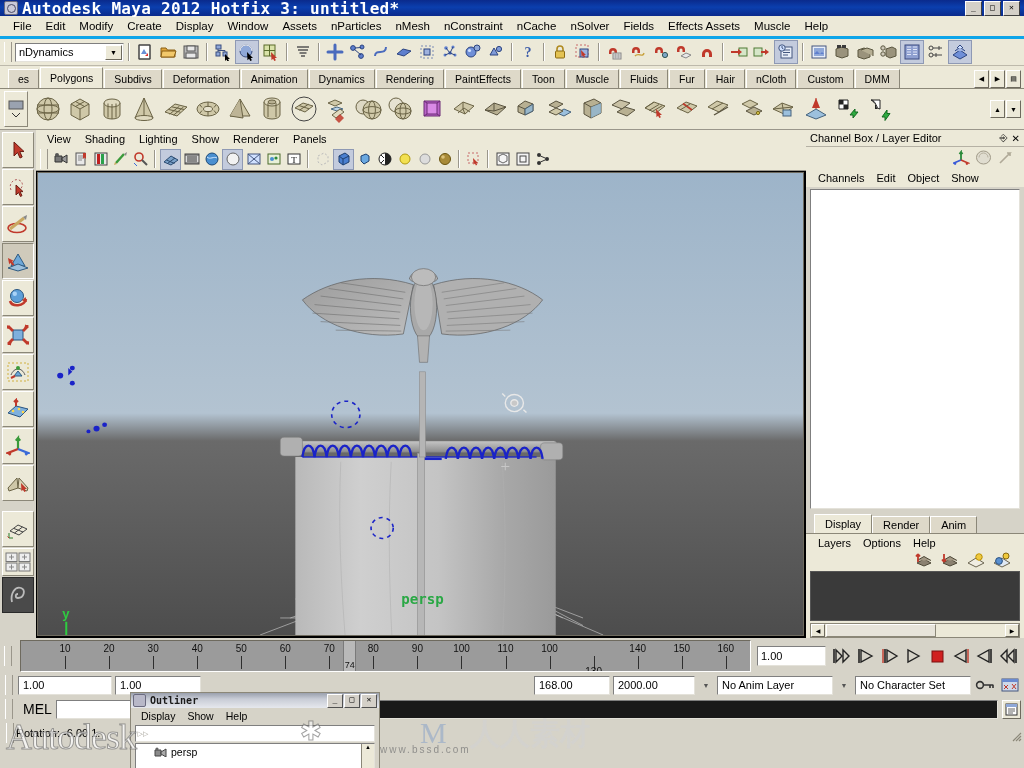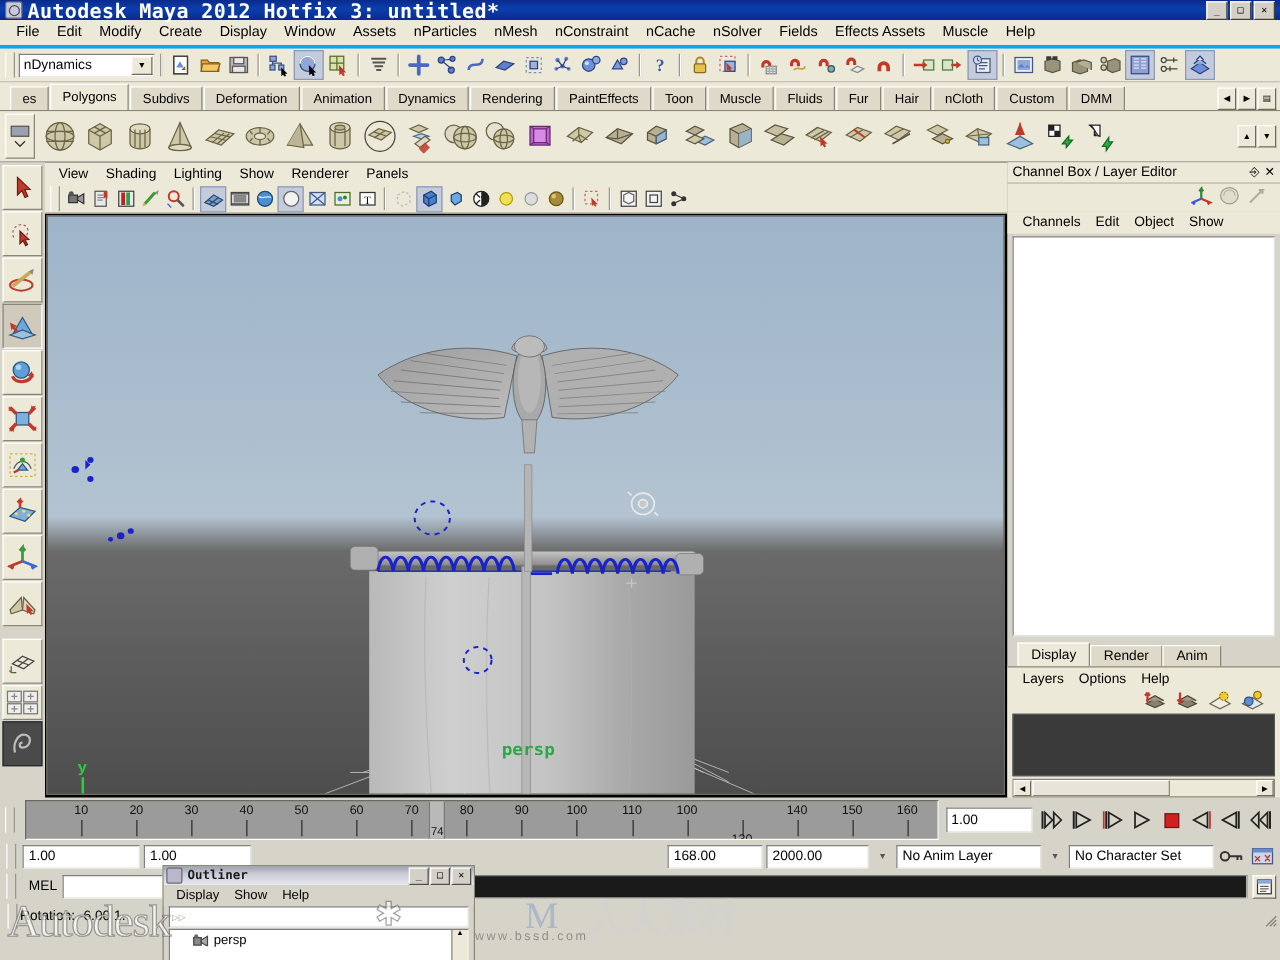--- a/index.html
+++ b/index.html
@@ -102,21 +102,21 @@
 
   
   .rangerow{height:22px;background:#d6d3c8;display:flex;align-items:center;gap:3px;padding:0 3px;}
   .rfield{height:17px;background:#fff;border:1px solid #7f7f7f;border-right-color:#e4e2da;border-bottom-color:#e4e2da;
     font-size:11px;display:flex;align-items:center;padding-left:4px;flex:0 0 auto;}
   .rdrop{width:16px;height:17px;background:#d6d3c8;display:flex;align-items:center;justify-content:center;font-size:7px;color:#555;flex:0 0 auto;}
   .rangespacer{flex:1;}
 
   
   .helprow{height:26px;background:#d6d3c8;display:flex;align-items:center;gap:4px;padding:0 3px;}
-  .cmdlabel{font-size:11px;padding-left:4px;white-space:nowrap;}
+  .cmdlabel{font-size:14px;padding-left:4px;white-space:nowrap;}
   .cmdinput{height:17px;background:#fff;border:1px solid #7f7f7f;border-right-color:#e4e2da;border-bottom-color:#e4e2da;flex:0 0 auto;}
   .cmdresult{flex:1;height:17px;background:#1a1a1a;border:1px solid #7f7f7f;border-right-color:#e4e2da;border-bottom-color:#e4e2da;}
   .cmdscript{width:17px;height:17px;background:#ece9d8;border:1px solid #fff;border-right-color:#6e6a5e;border-bottom-color:#6e6a5e;
     display:flex;align-items:center;justify-content:center;flex:0 0 auto;}
   .statusrow{height:22px;background:#d6d3c8;display:flex;align-items:center;padding:0 4px;font-size:11px;position:relative;}
   .resizegrip{position:absolute;right:2px;bottom:2px;width:12px;height:12px;}
 
   
   .outliner{position:absolute;left:130px;top:692px;width:248px;height:76px;background:#d6d3c8;border:1px solid #8b8778;z-index:20;}
   .ol-title{height:15px;background:linear-gradient(to bottom,#9aa0ad,#c8ccd6 40%,#e6e8ed);

